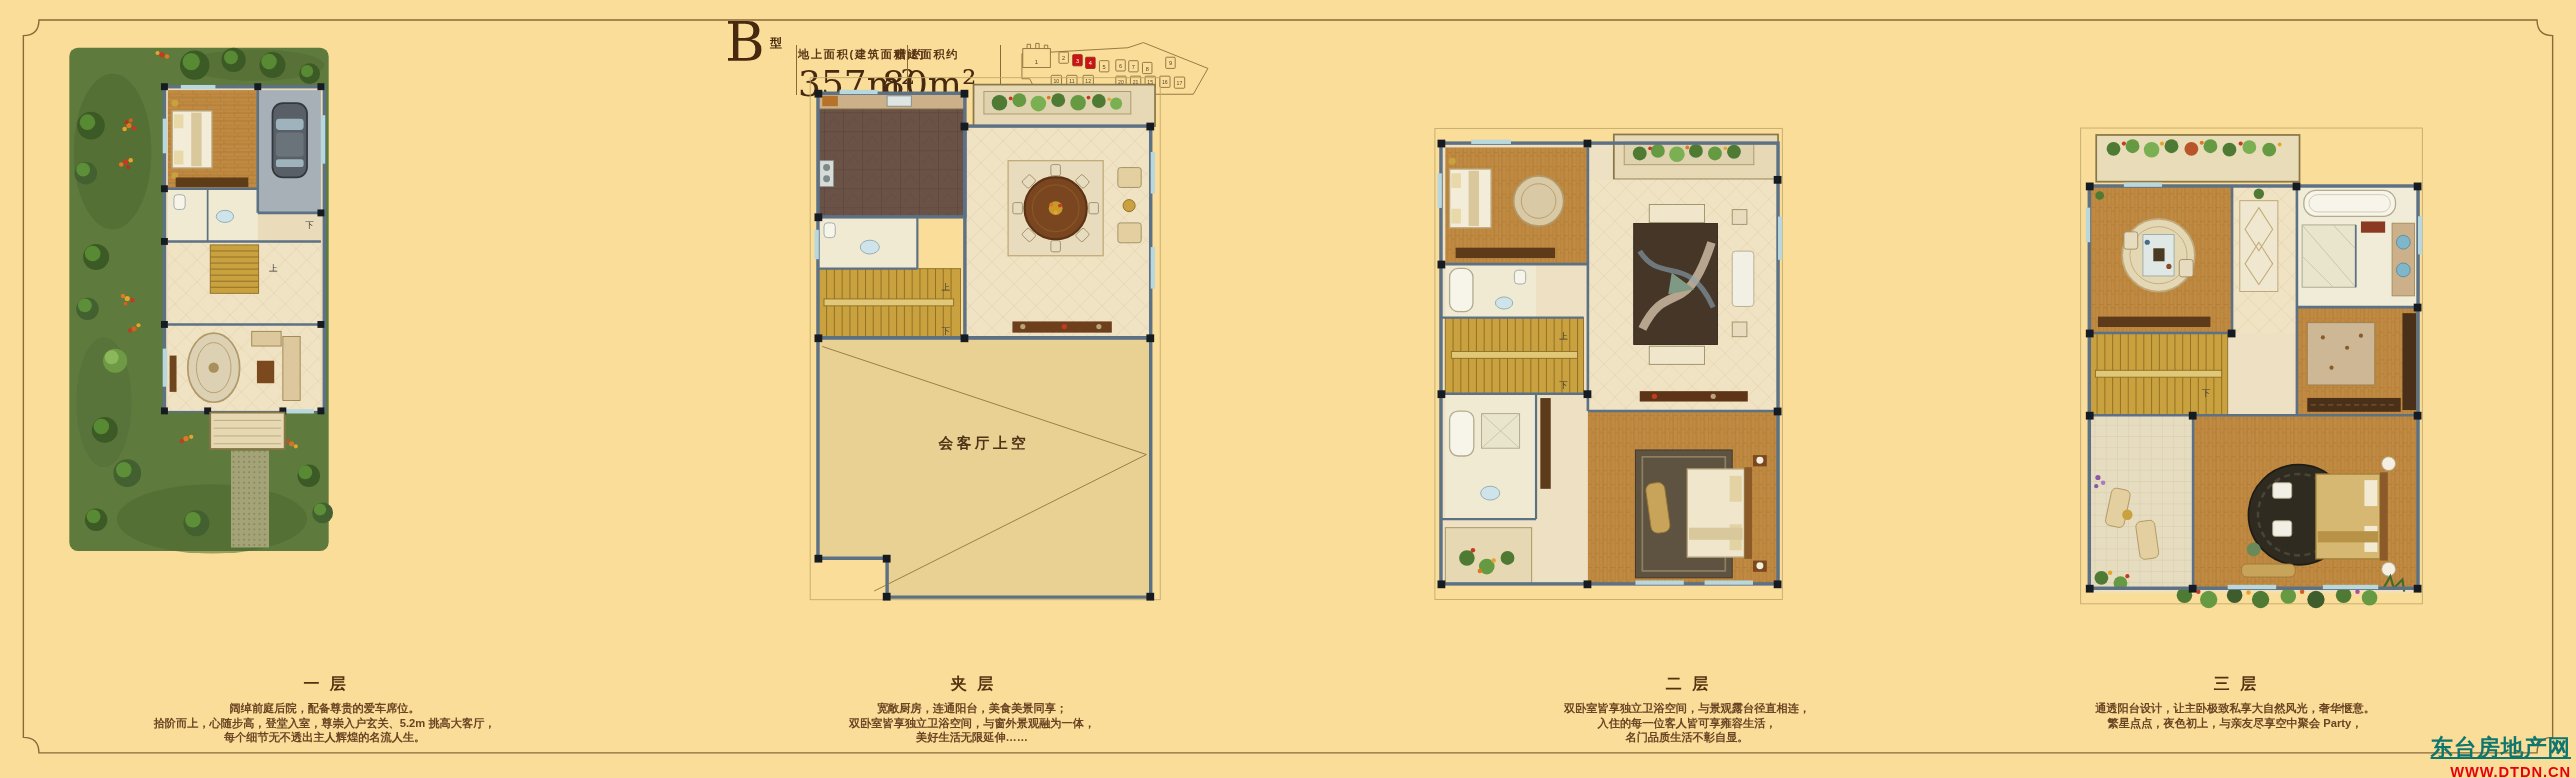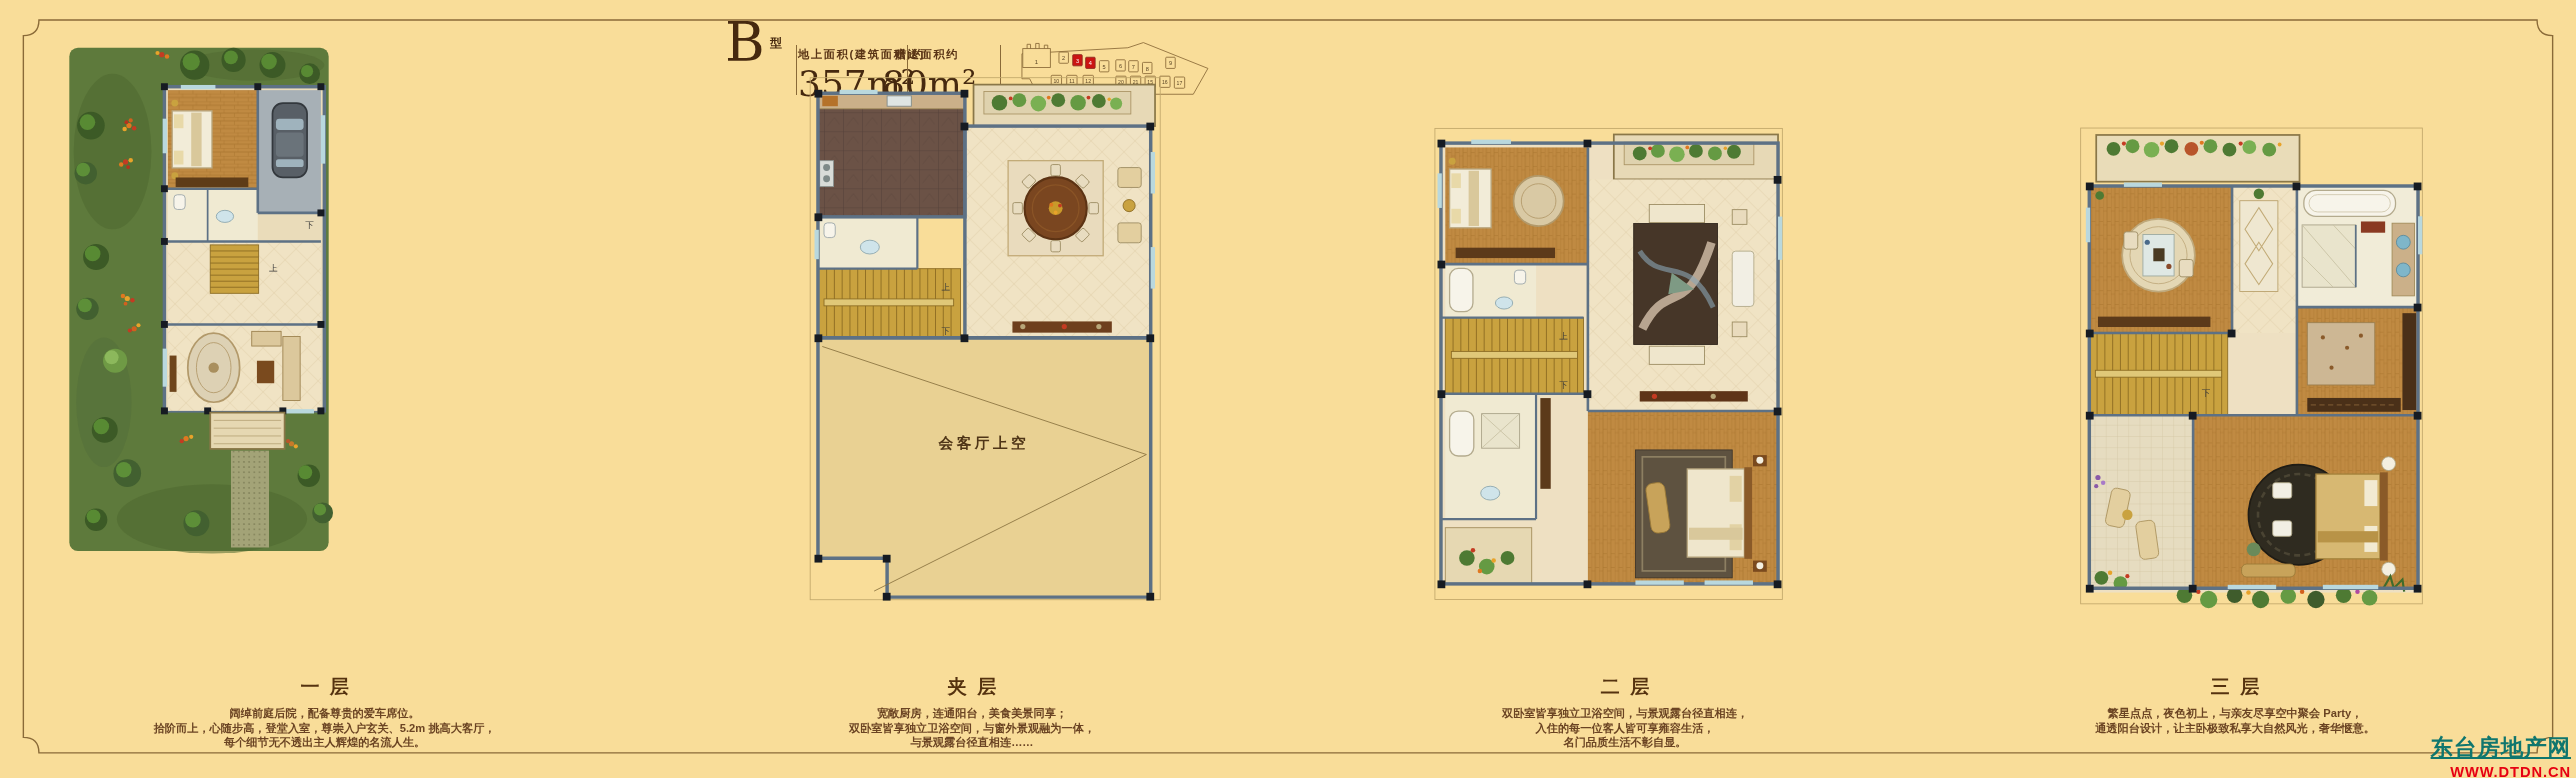--- a/index.html
+++ b/index.html
@@ -23,21 +23,21 @@
   .area-block{top:47px;text-align:center;}
   .area-label{font-size:11.2px;font-weight:bold;letter-spacing:1.7px;color:#5a3516;white-space:nowrap;}
   .area-value{
     font-family:"DejaVu Serif", serif;
     font-size:36px;line-height:1.05;color:#46290f;margin-top:2.6px;
   }
   
   .floor-block{top:674px;width:606px;text-align:center;}
   .floor-title{
     font-family:"DejaVu Serif", serif;
-    font-size:19px;letter-spacing:10.4px;color:#55320f;font-weight:bold;
+    font-size:16px;letter-spacing:10.4px;color:#55320f;font-weight:bold;
     margin-left:10.4px; 
   }
   .floor-desc{margin-top:6px;font-size:11.2px;line-height:14.7px;color:#6b4423;font-weight:bold;}
   
   .wm-name{
     font-size:22.5px;font-weight:bold;letter-spacing:0.9px;
     font-family:"Liberation Sans", sans-serif;
   }
   .wm-url{font-size:14.7px;font-weight:bold;letter-spacing:0.9px;margin-top:0.9px;text-align:right;}
   svg text{font-family:"Liberation Sans", sans-serif;}
@@ -803,38 +803,38 @@
     <div>拾阶而上，心随步高，登堂入室，尊崇入户玄关、5.2m 挑高大客厅，</div>
     <div>每个细节无不透出主人辉煌的名流人生。</div>
   </div>
 </div>
 
 <div class="abs floor-block" style="left:669px">
   <div class="floor-title">夹层</div>
   <div class="floor-desc">
     <div>宽敞厨房，连通阳台，美食美景同享；</div>
     <div>双卧室皆享独立卫浴空间，与窗外景观融为一体，</div>
-    <div>与景观露台径直相连……</div>
+    <div>美好生活无限延伸……</div>
   </div>
 </div>
 
-<div class="abs floor-block" style="left:1322px">
+<div class="abs floor-block" style="left:1384px">
   <div class="floor-title">二层</div>
   <div class="floor-desc">
     <div>双卧室皆享独立卫浴空间，与景观露台径直相连，</div>
     <div>入住的每一位客人皆可享雍容生活，</div>
     <div>名门品质生活不彰自显。</div>
   </div>
 </div>
 
 <div class="abs floor-block" style="left:1932px">
   <div class="floor-title">三层</div>
   <div class="floor-desc">
+    <div>通透阳台设计，让主卧极致私享大自然风光，奢华惬意。</div>
     <div>繁星点点，夜色初上，与亲友尽享空中聚会 Party，</div>
-    <div>通透阳台设计，让主卧极致私享大自然风光，奢华惬意。</div>
   </div>
 </div>
 
 <div class="abs" style="left:2414px;top:732px;width:157px;text-align:right">
   <div class="wm-name" style="color: #0f766e; text-decoration: underline;">东台房地产网</div>
   <div class="wm-url" style="color: rgb(230, 0, 18);">WWW.DTDN.CN</div>
 </div>
 
 
 </body></html>

